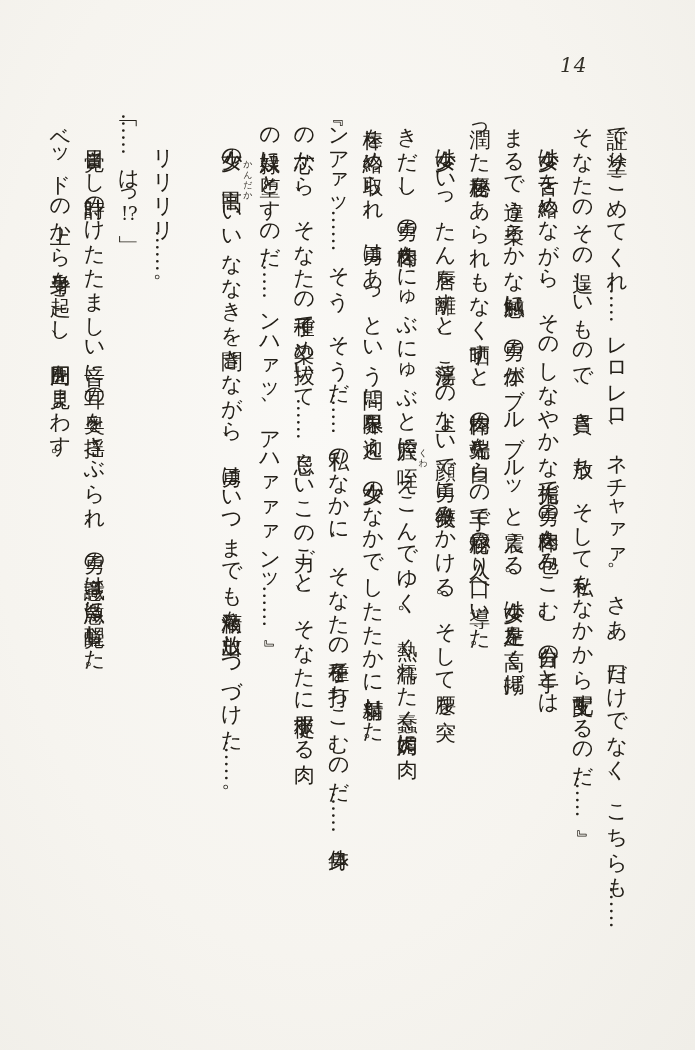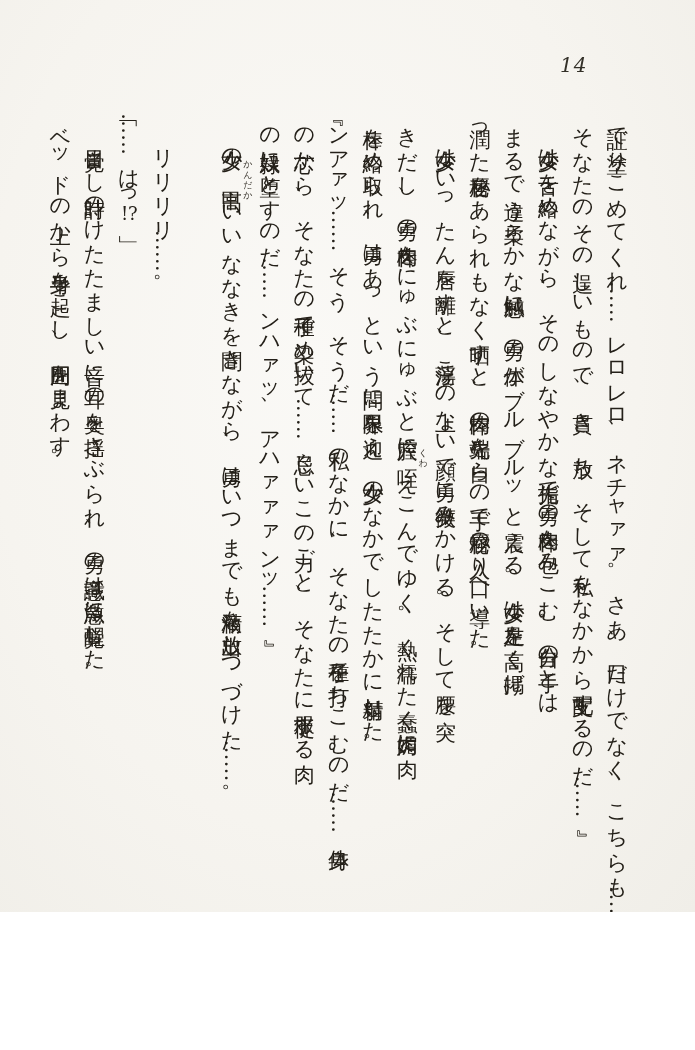--- a/index.html
+++ b/index.html
@@ -7,21 +7,21 @@
     padding: 0;
   }
   body {
     width: 695px;
     height: 1050px;
     font-family: "DejaVu Serif", "Liberation Serif", serif;
   }
   .page {
     position: relative;
     width: 695px;
-    height: 912px;
+    height: 1050px;
     overflow: hidden;
     background: radial-gradient(ellipse at 45% 40%, #faf9f6 0%, #f6f4ef 60%, #f0eee8 100%);
   }
   .page-number {
     position: absolute;
     top: 53px;
     left: 560px;
     font-size: 20px;
     font-style: italic;
     color: #333028;

